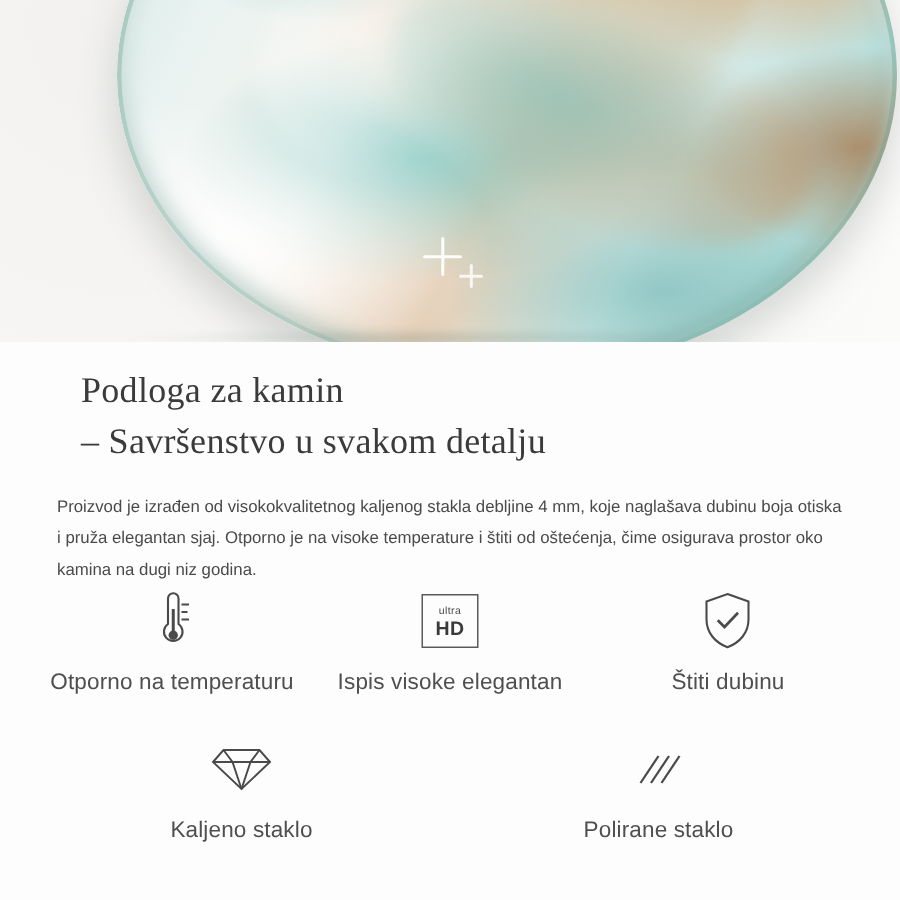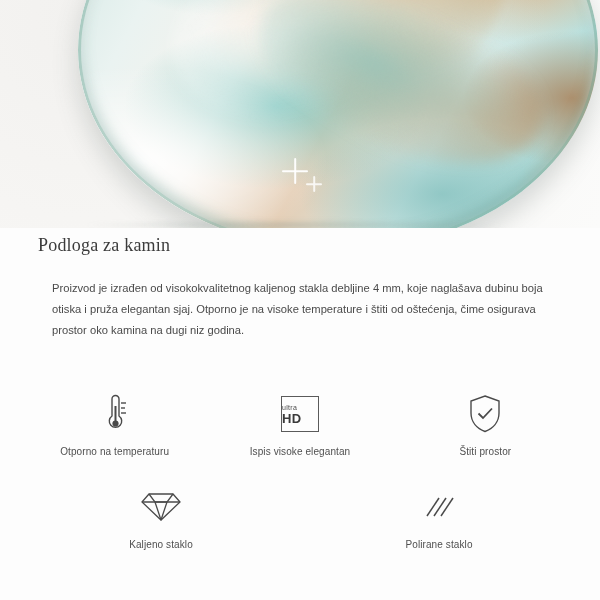--- a/index.html
+++ b/index.html
@@ -126,33 +126,33 @@
   .sparkle-2::after { height: 16px; }
 
   
   .content {
     position: absolute;
     left: 0;
     top: 228px;
     width: 600px;
   }
   .headline {
-    margin: 0;
+    margin: 16px;
     padding: 0 38px;
     font-family: "Liberation Serif", serif;
     font-weight: 400;
-    font-size: 18px;
+    font-size: 24px;
     line-height: 34px;
     color: #3b3b3b;
     letter-spacing: 0.2px;
   }
   .headline .line2 { display: block; white-space: pre; }
   .body-copy {
     margin: 16px 0 0 0;
-    padding: 0 52px;
+    padding: 0 38px;
     font-size: 11.2px;
     line-height: 21px;
     color: #4a4a4a;
     max-width: 536px;
   }
 
   
   .features {
     position: absolute;
     left: 0;
@@ -173,31 +173,32 @@
     align-items: center;
   }
   .feature-icon {
     height: 44px;
     display: flex;
     align-items: center;
     justify-content: center;
   }
   .feature-label {
     margin-top: 10px;
-    font-size: 10px;
+    font-size: 15px;
     color: #4f4f4f;
     text-align: center;
     letter-spacing: 0.1px;
   }
   .hd-badge {
     width: 36px;
     height: 34px;
     border: 1.6px solid #5a5a5a;
     display: flex;
     flex-direction: column;
+    align-items: center;
     justify-content: center;
     line-height: 1;
   }
   .hd-badge .ultra {
     font-size: 7px;
     color: #4a4a4a;
     letter-spacing: 0.3px;
     margin-bottom: 1px;
   }
   .hd-badge .hd {
@@ -220,20 +221,21 @@
       <div class="board-rim"></div>
     </div>
     <div class="board-edge-shadow"></div>
     <div class="sparkle sparkle-1"></div>
     <div class="sparkle sparkle-2"></div>
   </div>
 
   <div class="content">
     <h1 class="headline">
       <span>Podloga za kamin</span>
+      <span class="line2">– Savršenstvo u svakom detalju</span>
     </h1>
     <p class="body-copy">Proizvod je izrađen od visokokvalitetnog kaljenog stakla debljine 4 mm, koje naglašava dubinu boja otiska i pruža elegantan sjaj. Otporno je na visoke temperature i štiti od oštećenja, čime osigurava prostor oko kamina na dugi niz godina.</p>
   </div>
 
   <div class="features">
 
     <div class="feature-row row-1">
 
       <div class="feature">
         <div class="feature-icon">
@@ -259,21 +261,21 @@
         <div class="feature-label">Ispis visoke elegantan</div>
       </div>
 
       <div class="feature">
         <div class="feature-icon">
           <svg width="40" height="44" viewBox="0 0 40 44" fill="none" stroke="#4a4a4a" stroke-width="1.4">
             <path d="M20 4 L34 9 v12 c0 9 -6 15.5 -14 18.5 C12 36.5 6 30 6 21 V9 z"></path>
             <path d="M13.5 21.5 L18 26 L27 16.5" stroke-width="1.8"></path>
           </svg>
         </div>
-        <div class="feature-label">Štiti prostor</div>
+        <div class="feature-label">Štiti dubinu</div>
       </div>
 
     </div>
 
     <div class="feature-row row-2">
 
       <div class="feature">
         <div class="feature-icon">
           <svg width="42" height="36" viewBox="0 0 42 36" fill="none" stroke="#4a4a4a" stroke-width="1.3">
             <path d="M9 5 h24 l7 8 -19 18 -19 -18 z"></path>

